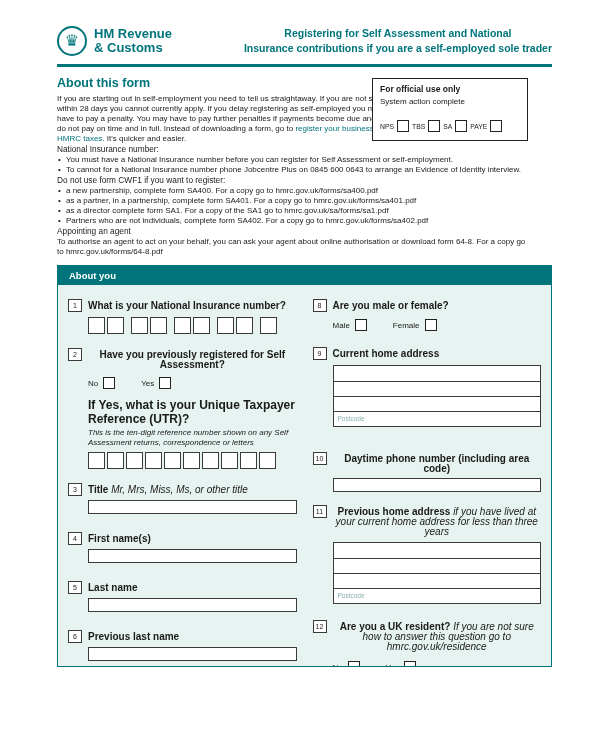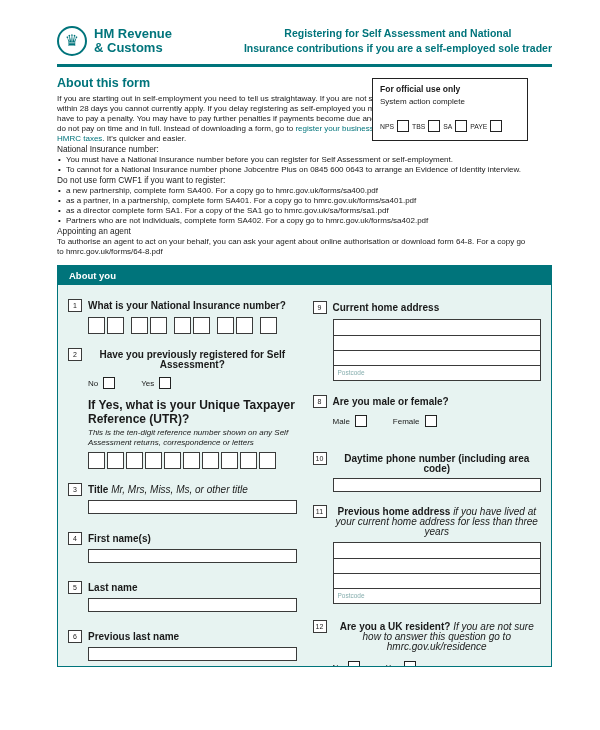--- a/index.html
+++ b/index.html
@@ -235,52 +235,52 @@
           <div class="q-body">
               <input class="ti" type="text" style="">
             </div>
         </div>
 
         <div class="frag"></div>
       </div>
 
       <div class="col">
 
+        <div class="q">
+          <div class="q-head">
+            <div class="q-num">8</div>
+            <div class="q-lab">Are you male or female?</div>
+          </div>
+          <div class="q-body">
+            <div class="ans-row">
+              <span class="a-lbl">Male</span>
+              <span class="cb"></span>
+              <span class="a-lbl">Female</span>
+              <span class="cb"></span>
+            </div>
+          </div>
+        </div>
+
         <div class="q" style="margin-top:16px;">
           <div class="q-head">
             <div class="q-num">9</div>
             <div class="q-lab">Current home address</div>
           </div>
           <div class="q-body">
             <div class="addr">
               <div class="addr-row"></div>
               <div class="addr-row"></div>
               <div class="addr-row"></div>
               <div class="addr-row">
                   <div class="pc-lbl">Postcode</div>
                 </div>
             </div>
           </div>
         </div>
 
-        <div class="q">
-          <div class="q-head">
-            <div class="q-num">8</div>
-            <div class="q-lab">Are you male or female?</div>
-          </div>
-          <div class="q-body">
-            <div class="ans-row">
-              <span class="a-lbl">Male</span>
-              <span class="cb"></span>
-              <span class="a-lbl">Female</span>
-              <span class="cb"></span>
-            </div>
-          </div>
-        </div>
-
         <div class="q" style="margin-top:25px;">
           <div class="q-head">
             <div class="q-num">10</div>
             <div class="q-lab">Daytime phone number (including area code)</div>
           </div>
           <div class="q-body">
               <input class="ti" type="text" style="">
             </div>
         </div>
 

